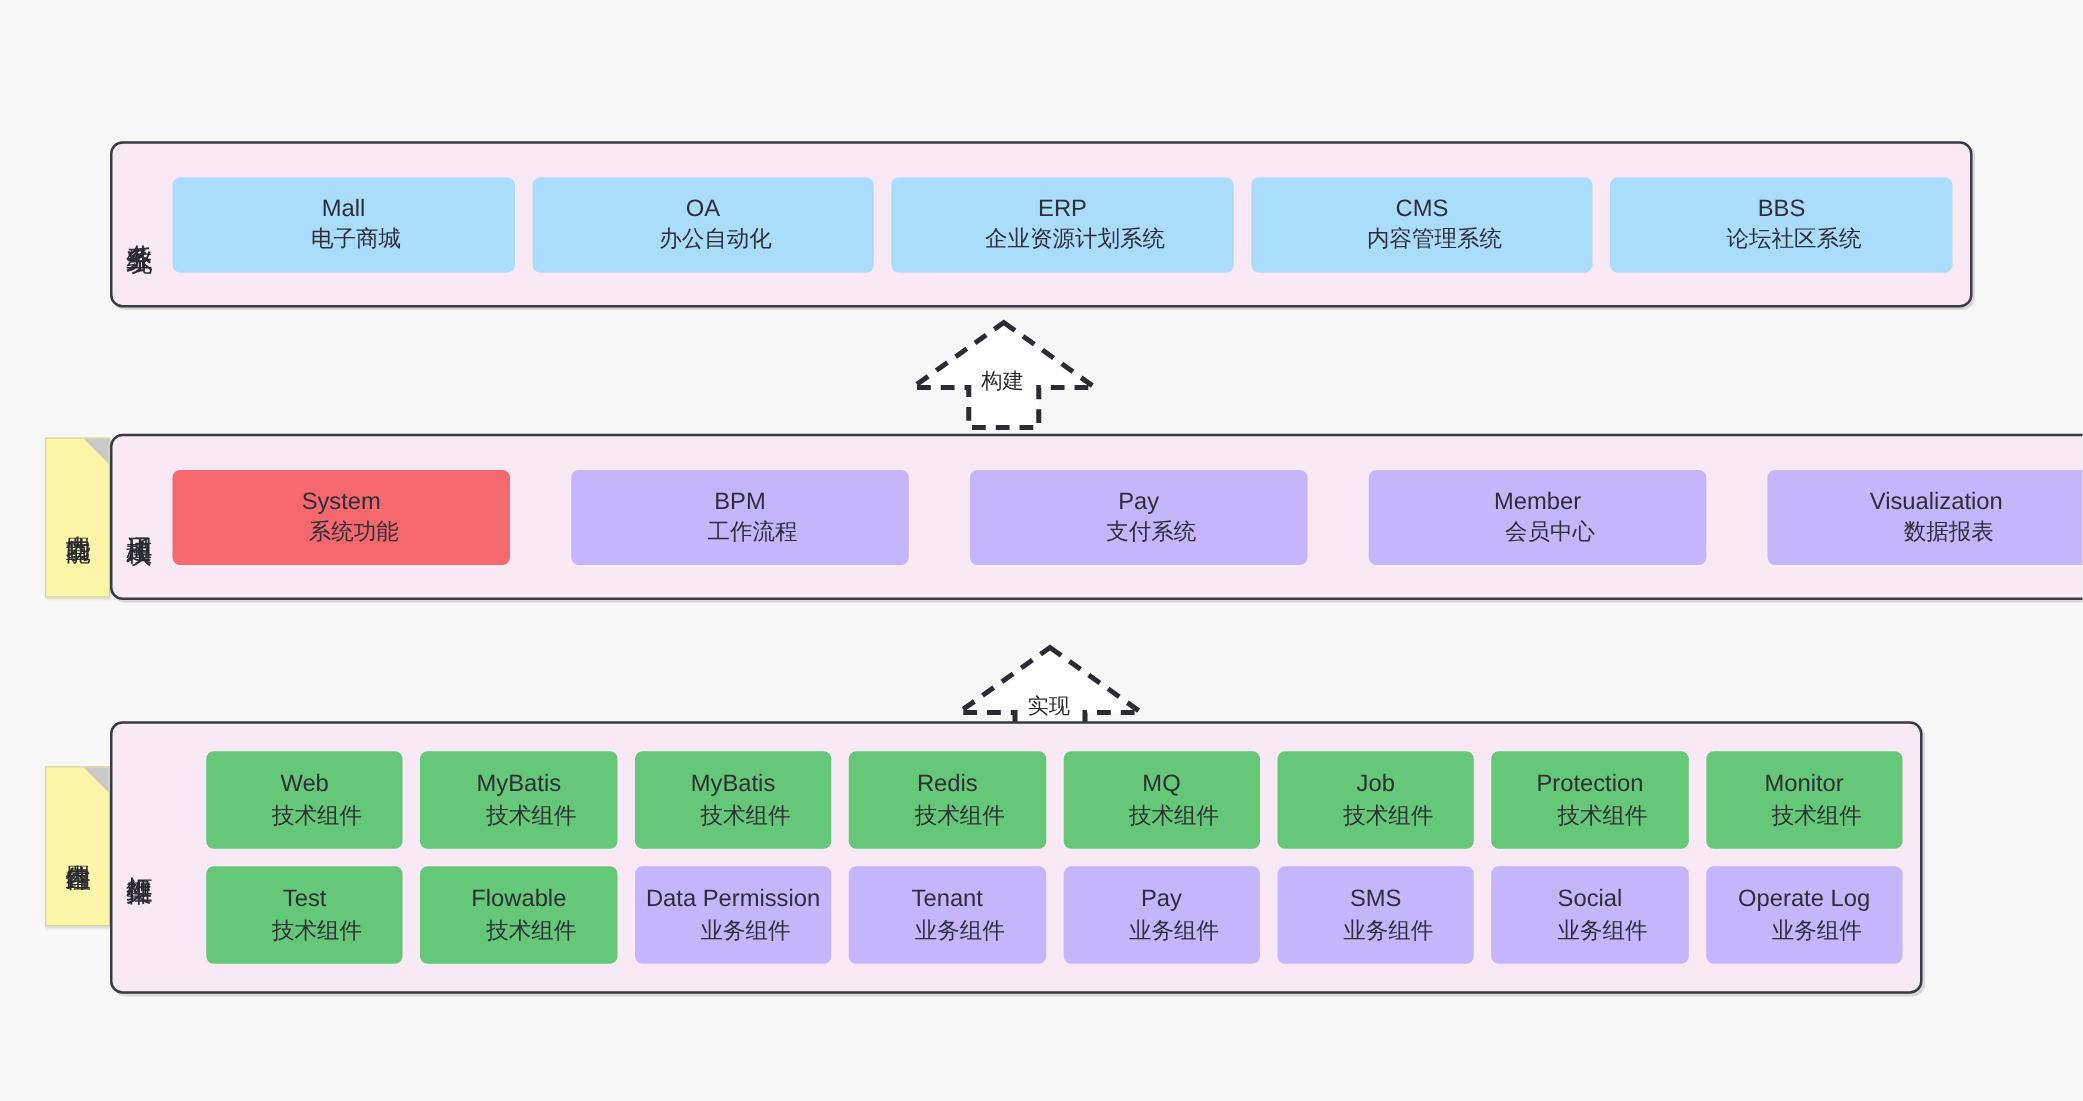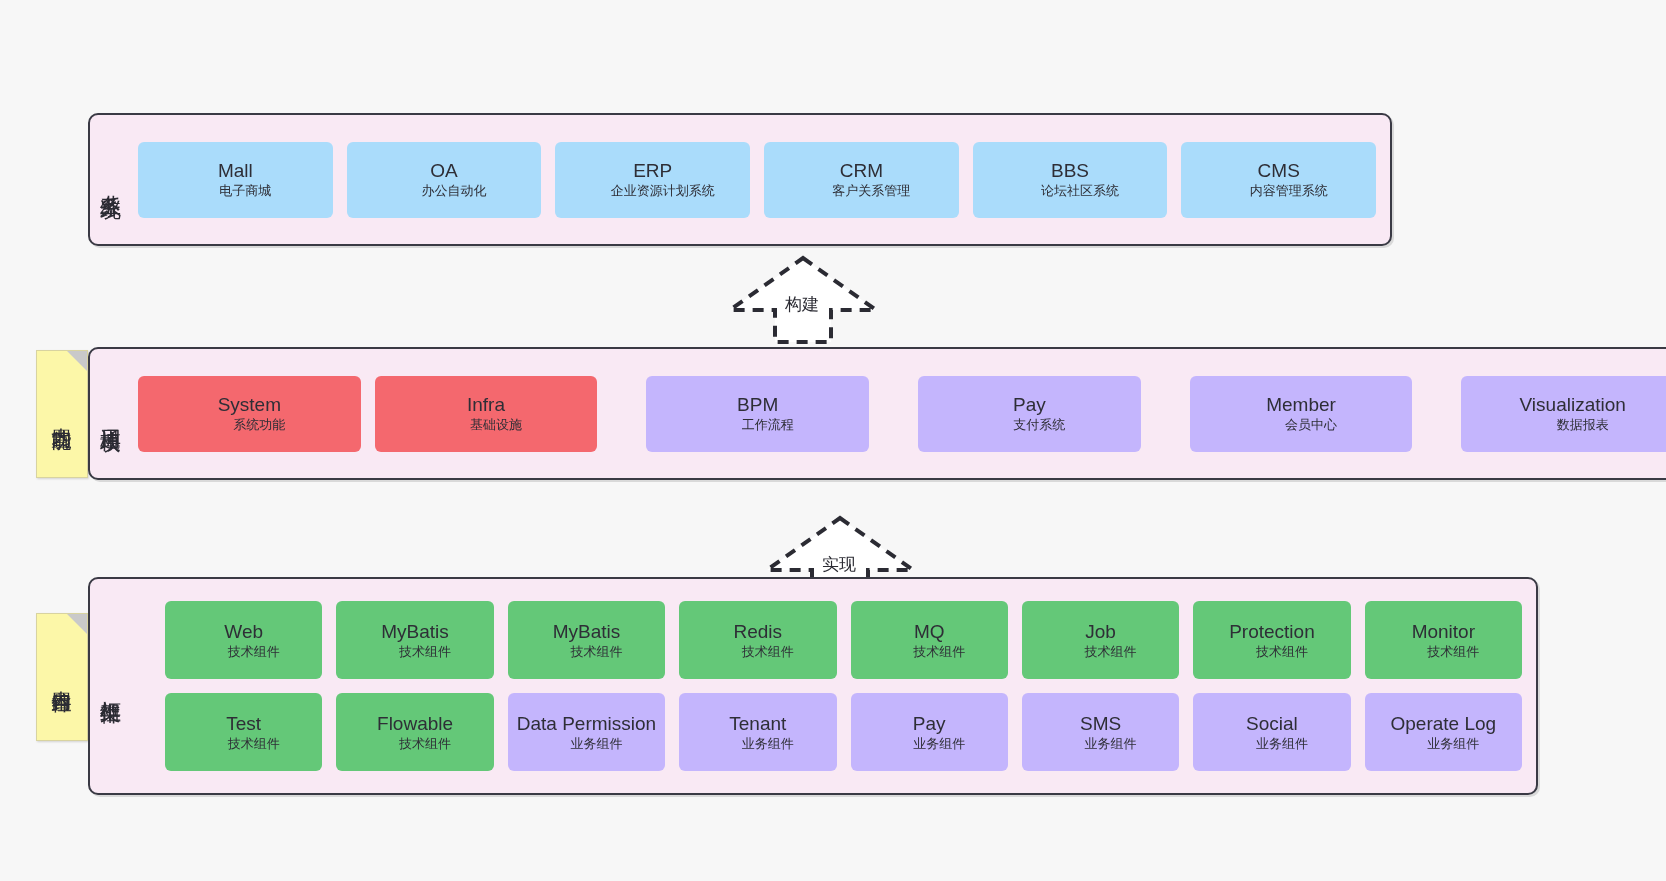--- a/index.html
+++ b/index.html
@@ -67,30 +67,30 @@
     display: flex;
     flex-direction: column;
     align-items: center;
     justify-content: center;
     text-align: center;
     color: #2e2e36;
     line-height: 1.28;
     padding: 6px 4px;
   }
   .node .t-en { font-size: 19px; }
-  .node .t-cn { font-size: 13px; padding-left: 20px; }
+  .node .t-cn { font-size: 18px; padding-left: 20px; }
 
   .node.blue        { background: #aadcfb; }
   .node.red         { background: #f4686e; }
   .node.pink        { background: #c4b5fd; margin-left: 35px; }
   .node.green       { background: #64c878; }
   .node.lightgreen  { background: #c4b5fd; }
 
   
-  .band-biz   { left: 88px;  top: 113px; width: 1304px; height: 133px; }
+  .band-biz   { left: 88px;  top: 113px; width: 1490px; height: 133px; }
   .band-mod   { left: 88px;  top: 347px; width: 1612px; height: 133px; }
   .band-fw    { left: 88px;  top: 577px; width: 1450px; height: 218px; gap: 27px; }
 
   .band-biz .node, .band-mod .node { height: 76px; }
   .band-fw  .node { height: 78px; }
 
   
   .note {
     position: absolute;
     width: 52px;
@@ -149,30 +149,26 @@
           </div>
           <div class="node blue">
             <div class="t-en">OA</div>
             <div class="t-cn">办公自动化</div>
           </div>
           <div class="node blue">
             <div class="t-en">ERP</div>
             <div class="t-cn">企业资源计划系统</div>
           </div>
           <div class="node blue">
-            <div class="t-en">CRM</div>
-            <div class="t-cn">客户关系管理</div>
+            <div class="t-en">CMS</div>
+            <div class="t-cn">内容管理系统</div>
           </div>
           <div class="node blue">
             <div class="t-en">BBS</div>
             <div class="t-cn">论坛社区系统</div>
-          </div>
-          <div class="node blue">
-            <div class="t-en">CMS</div>
-            <div class="t-cn">内容管理系统</div>
           </div>
         </div>
     </div>
   </div>
 
   <div class="arrow arrow-build">
     <svg width="160" height="90" viewBox="0 0 160 90">
       <path d="M 75 2 L 148 54 L 103 54 L 103 86 L 47 86 L 47 54 L 2 54 Z" fill="#ffffff" stroke="#2b2b33" stroke-width="4" stroke-dasharray="11 8" stroke-linejoin="miter"></path>
     </svg>
     <span class="arrow-label">构建</span>
@@ -181,24 +177,20 @@
   <div class="note note-mod">内置功能</div>
 
   <div class="layer band-mod">
     <div class="layer-caption">通用模块</div>
     <div class="layer-body">
       <div class="row" id="mod-row">
           <div class="node red">
             <div class="t-en">System</div>
             <div class="t-cn">系统功能</div>
           </div>
-          <div class="node red">
-            <div class="t-en">Infra</div>
-            <div class="t-cn">基础设施</div>
-          </div>
           <div class="node pink">
             <div class="t-en">BPM</div>
             <div class="t-cn">工作流程</div>
           </div>
           <div class="node pink">
             <div class="t-en">Pay</div>
             <div class="t-cn">支付系统</div>
           </div>
           <div class="node pink">
             <div class="t-en">Member</div>

